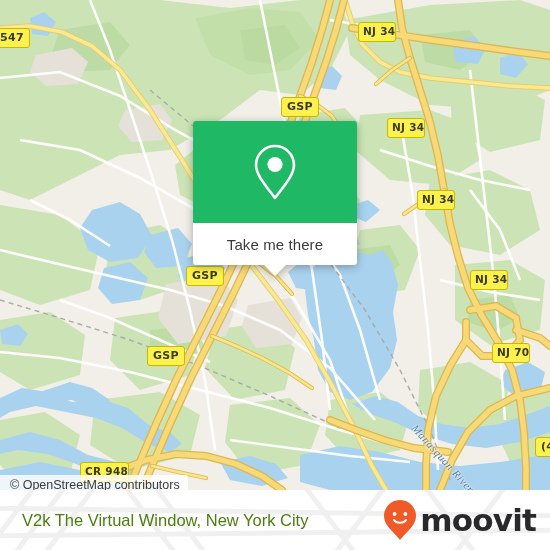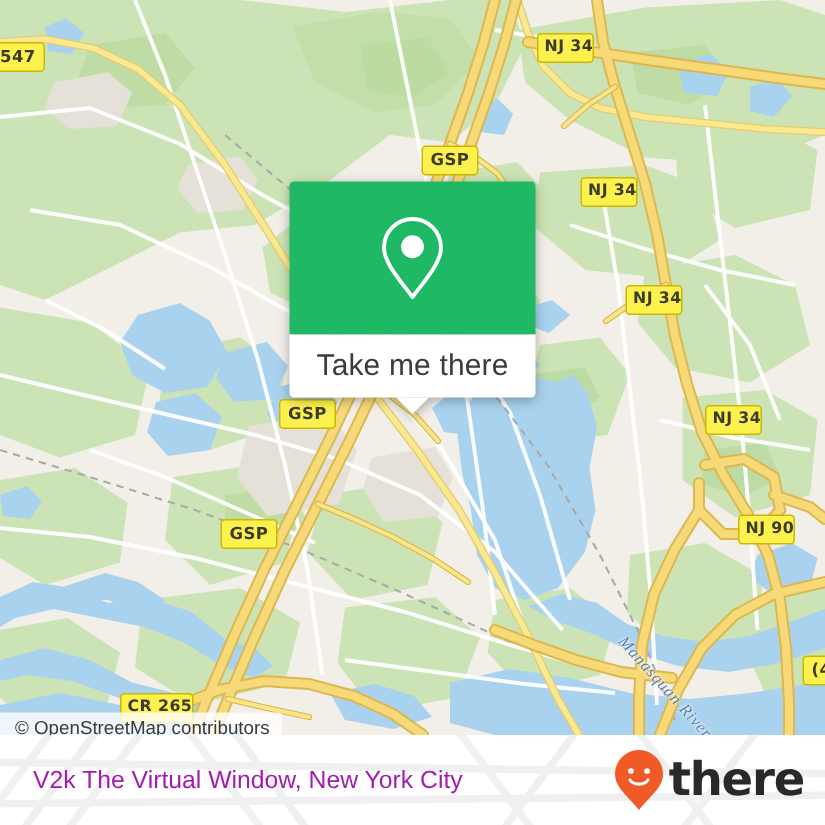--- a/index.html
+++ b/index.html
@@ -87,21 +87,21 @@
     background: #ffffff;
     border-radius: 0 0 3px 3px;
     height: 42px;
     display: flex;
     align-items: center;
     justify-content: center;
     position: relative;
   }
   #popup-label {
     color: #3c3c3c;
-    font-size: 20px;
+    font-size: 15px;
     font-family: "Liberation Sans", sans-serif;
     letter-spacing: 0.1px;
   }
   #popup-tail {
     position: absolute;
     left: 50%;
     bottom: -11px;
     margin-left: -11px;
     width: 0; height: 0;
     border-left: 11px solid transparent;
@@ -148,21 +148,21 @@
   }
   #footer-watermark {
     position: absolute;
     left: 0; top: 0;
     width: 550px; height: 60px;
     pointer-events: none;
     opacity: 1;
   }
   #footer-title {
     position: relative;
-    color: #a21caf;
+    color: #4d7c0f;
     font-size: 16.5px;
     font-family: "Liberation Sans", sans-serif;
     white-space: nowrap;
     z-index: 2;
   }
   #brand {
     position: relative;
     display: flex;
     align-items: center;
     gap: 3px;
@@ -367,22 +367,22 @@
 
     <div id="shield-layer">
         <div class="shield" style="left: -6px; top: 28px;">547</div>
         <div class="shield small" style="left: 358px; top: 22px;">NJ 34</div>
         <div class="shield" style="left: 281px; top: 97px;">GSP</div>
         <div class="shield small" style="left: 387px; top: 118px;">NJ 34</div>
         <div class="shield small" style="left: 417px; top: 190px;">NJ 34</div>
         <div class="shield small" style="left: 470px; top: 270px;">NJ 34</div>
         <div class="shield" style="left: 186px; top: 266px;">GSP</div>
         <div class="shield" style="left: 147px; top: 346px;">GSP</div>
-        <div class="shield small" style="left: 492px; top: 343px;">NJ 90</div>
-        <div class="shield small" style="left: 80px; top: 462px;">CR 265</div>
+        <div class="shield small" style="left: 492px; top: 343px;">NJ 70</div>
+        <div class="shield small" style="left: 80px; top: 462px;">CR 948</div>
         <div class="shield" style="left: 535px; top: 437px;">(4</div>
       </div>
 
     <div id="waterlabel-layer">
         <div class="waterlabel" style="left: 414px; top: 420px; transform: rotate(48deg); transform-origin: left center;">Manasquan River</div>
       </div>
 
     <div id="popup">
       <div id="popup-top">
         <svg width="46" height="58" viewBox="0 0 46 58">
@@ -421,17 +421,17 @@
 
     <div id="footer-title">V2k The Virtual Window, New York City</div>
 
     <div id="brand">
       <svg width="34" height="42" viewBox="0 0 34 42">
         <path d="M17,1 C8.2,1 1,8.2 1,17 C1,26 9,31 17,41 C25,31 33,26 33,17 C33,8.2 25.8,1 17,1 Z" fill="#ef5a28"></path>
         <circle cx="11.6" cy="15" r="1.9" fill="#ffffff"></circle>
         <circle cx="22.4" cy="15" r="1.9" fill="#ffffff"></circle>
         <path d="M11,21 C13.4,24.6 20.6,24.6 23,21" fill="none" stroke="#ffffff" stroke-width="2.1" stroke-linecap="round"></path>
       </svg>
-      <span id="brand-wordmark">there</span>
+      <span id="brand-wordmark">moovit</span>
     </div>
   </div>
 
 </div>
 
 </body></html>

